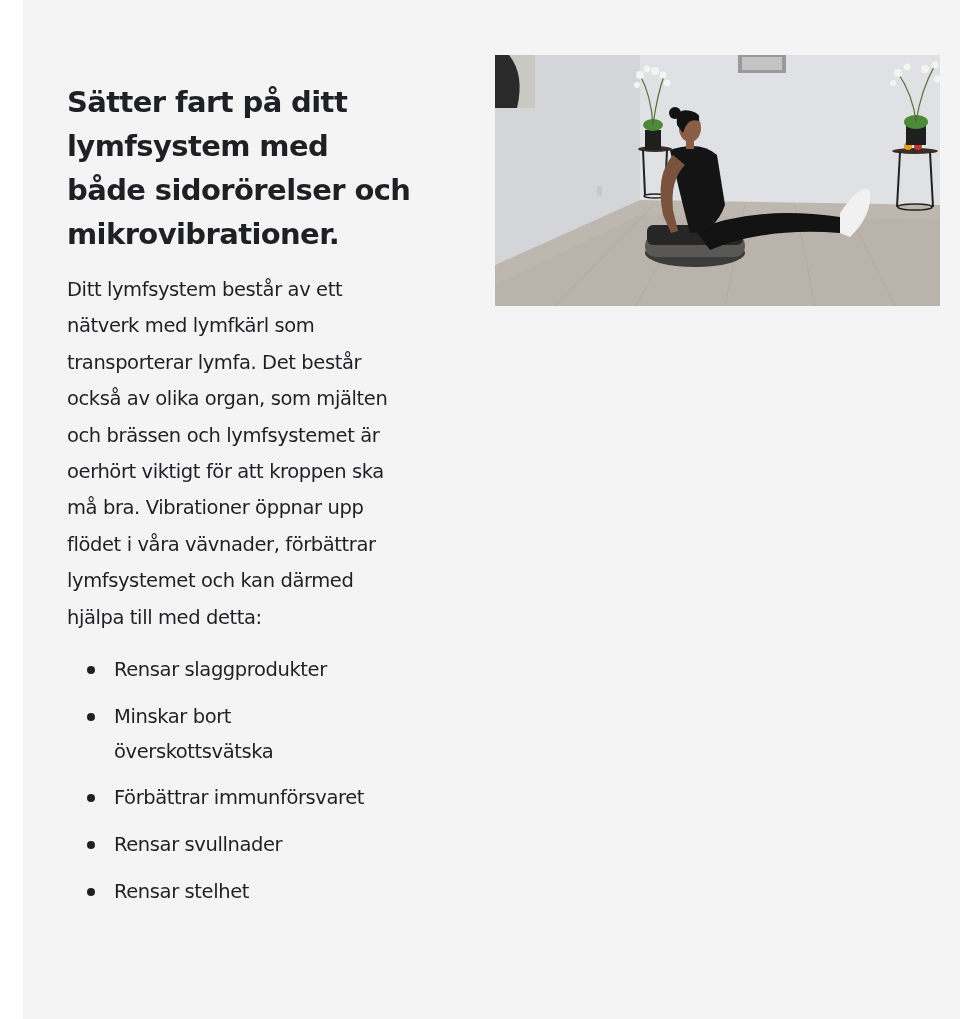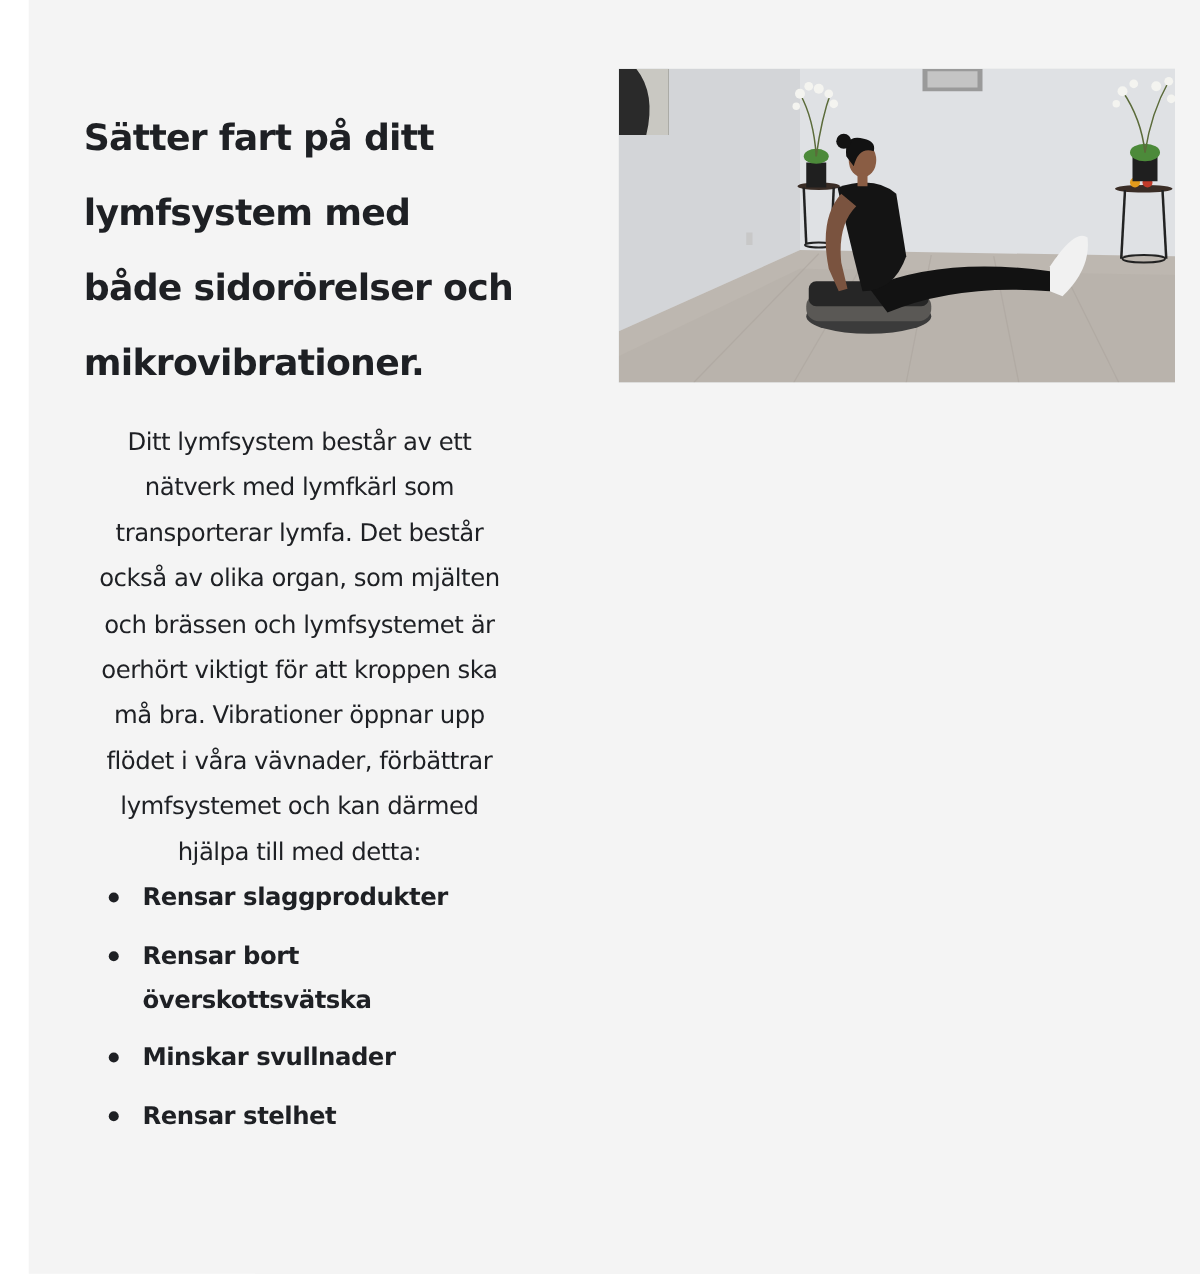--- a/index.html
+++ b/index.html
@@ -5,31 +5,30 @@
     * { box-sizing: border-box; margin: 0; padding: 0; }
     html, body { width: 960px; height: 1019px; background: #ffffff; overflow: hidden; }
     body { font-family: "DejaVu Sans", "Liberation Sans", sans-serif; color: #1f2124; }
     .panel {
       position: absolute; left: 23px; top: 0; width: 937px; height: 1019px;
       background: #f4f4f4;
     }
     .text-col { position: absolute; left: 44px; top: 80px; width: 345px; }
     .heading {
       font-family: "DejaVu Sans", sans-serif;
-      font-weight: bold; font-size: 29px; line-height: 60px; color: #1e2024;
+      font-weight: bold; font-size: 29px; line-height: 44px; color: #1e2024;
       letter-spacing: -0.6px;
     }
     .body-text {
       margin-top: 16px;
       font-family: "DejaVu Sans", sans-serif;
       font-size: 19.5px; line-height: 36.4px; color: #1e2024;
       letter-spacing: -0.4px;
-      text-align: center;
     }
-    ul.benefits { list-style: none; margin-top: 0; font-weight: bold; }
+    ul.benefits { list-style: none; margin-top: 16px; }
     ul.benefits li {
       position: relative; padding-left: 47px;
       font-family: "DejaVu Sans", sans-serif;
       font-size: 19.5px; line-height: 35px; color: #1e2024;
       letter-spacing: -0.4px; margin-bottom: 11.7px; width: 300px;
     }
     ul.benefits li .bullet {
       position: absolute; left: 20px; top: 14px; width: 8px; height: 8px;
       border-radius: 50%; background: #1e2024;
     }
@@ -42,22 +41,23 @@
 </head>
 <body>
 
 <div class="panel">
 
   <div class="text-col">
     <h2 class="heading">Sätter fart på ditt lymfsystem med både sidorörelser och mikrovibrationer.</h2>
     <p class="body-text">Ditt lymfsystem består av ett nätverk med lymfkärl som transporterar lymfa. Det består också av olika organ, som mjälten och brässen och lymfsystemet är oerhört viktigt för att kroppen ska må bra. Vibrationer öppnar upp flödet i våra vävnader, förbättrar lymfsystemet och kan därmed hjälpa till med detta:</p>
     <ul class="benefits">
       <li><span class="bullet"></span><span>Rensar slaggprodukter</span></li>
-      <li><span class="bullet"></span><span>Rensar bort överskottsvätska</span></li>
-      <li><span class="bullet"></span><span>Minskar svullnader</span></li>
+      <li><span class="bullet"></span><span>Minskar bort överskottsvätska</span></li>
+      <li><span class="bullet"></span><span>Förbättrar immunförsvaret</span></li>
+      <li><span class="bullet"></span><span>Rensar svullnader</span></li>
       <li><span class="bullet"></span><span>Rensar stelhet</span></li>
     </ul>
   </div>
 
   <div class="photo" title="Woman in black sportswear doing a seated tricep dip exercise on a vibration plate in a white room with orchids on side tables">
     <svg width="445" height="251" viewBox="0 0 445 251">
 
       <rect x="0" y="0" width="445" height="251" fill="#dfe1e4"></rect>
 
       <polygon points="0,0 145,0 145,145 0,210" fill="#d3d5d8"></polygon>

